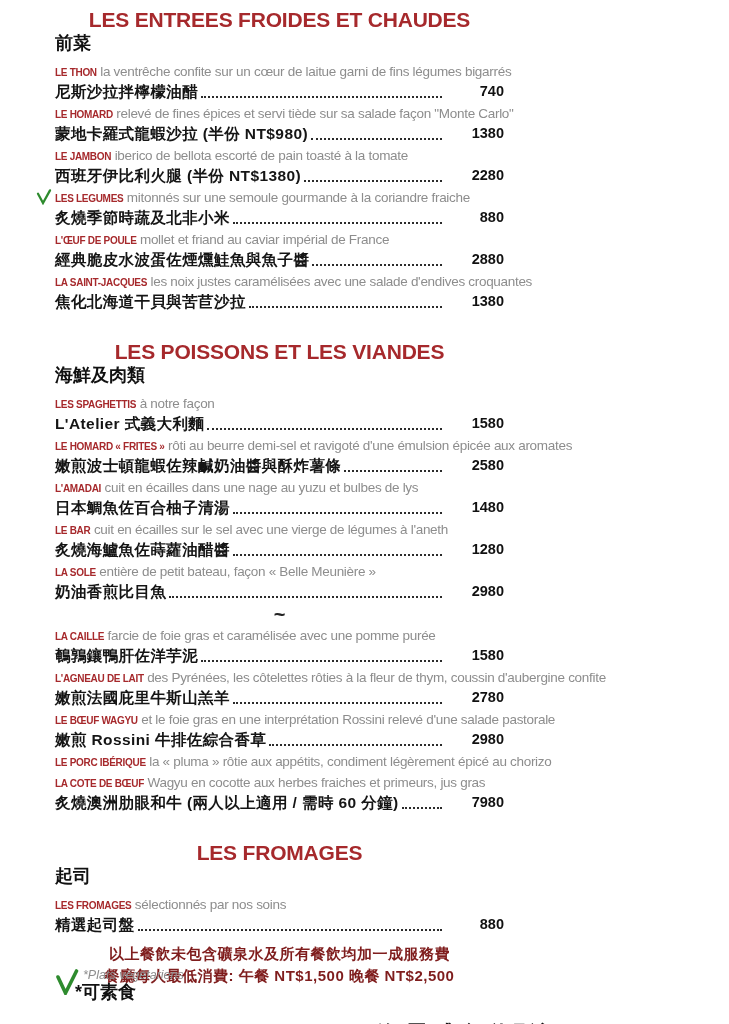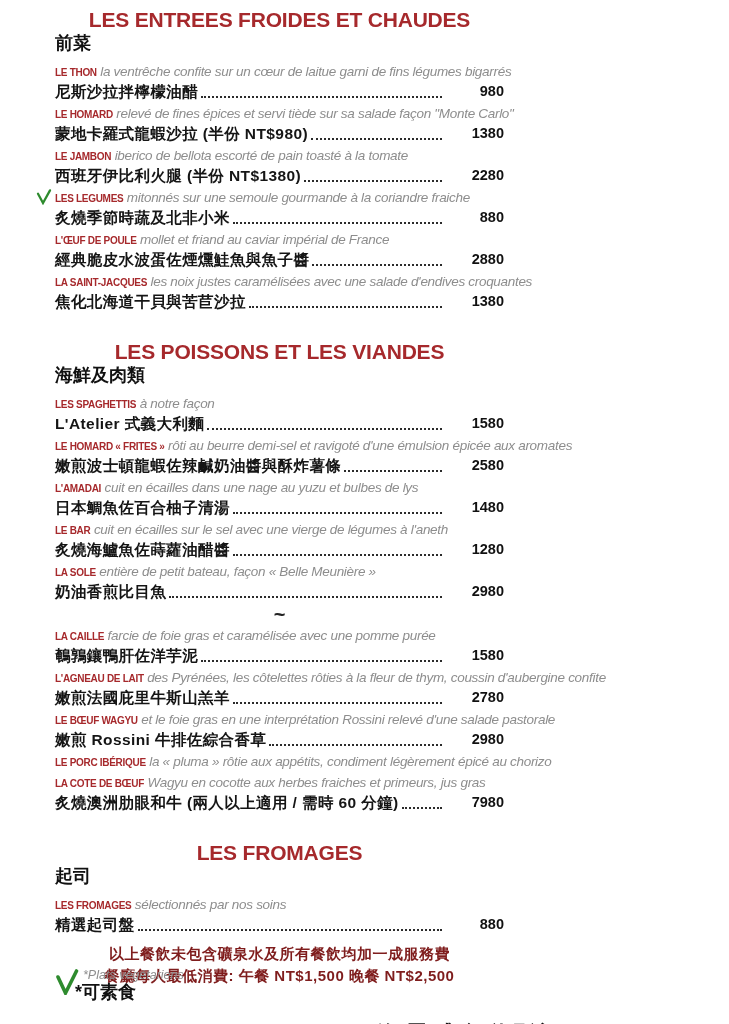--- a/index.html
+++ b/index.html
@@ -23,21 +23,21 @@
     line-height:22px;margin:1px 0 9px 0;
   }
   .section{margin-top:0;}
   .section + .section{margin-top:28px;}
   .item{margin-bottom:3px;}
   .fr-line{
     position:relative;font-size:13.5px;line-height:17px;
     white-space:nowrap;letter-spacing:-0.3px;
   }
   .fr-name{color:var(--red);font-weight:bold;font-size:10px;}
-  .fr-desc{color:var(--gray);font-style:italic;text-align:center;}
+  .fr-desc{color:var(--gray);text-align:center;}
   .cn-line{display:flex;line-height:21px;}
   .cn-name{
     font-size:15.5px;font-weight:bold;color:#151515;
     white-space:nowrap;letter-spacing:0.4px;
   }
   .dots{flex:1;border-bottom:2px dotted #2b2b2b;margin:0 20px 4px 3px;}
   .price{font-size:14.5px;font-weight:bold;min-width:42px;text-align:right;color:#111;}
   .veg-inline{position:absolute;left:-19px;top:0px;width:16px;height:16px;}
   .divider{
     text-align:center;font-size:20px;font-weight:bold;color:#222;
@@ -68,21 +68,21 @@
     <div class="sec-sub">前菜</div>
 
     <div class="item">
       <div class="fr-line">
         <span class="fr-name">LE THON</span>
         <span class="fr-desc">la ventrêche confite sur un cœur de laitue garni de fins légumes bigarrés</span>
       </div>
       <div class="cn-line">
         <span class="cn-name">尼斯沙拉拌檸檬油醋</span>
         <span class="dots"></span>
-        <span class="price">980</span>
+        <span class="price">740</span>
       </div>
     </div>
 
     <div class="item">
       <div class="fr-line">
         <span class="fr-name">LE HOMARD</span>
         <span class="fr-desc">relevé de fines épices et servi tiède sur sa salade façon "Monte Carlo"</span>
       </div>
       <div class="cn-line">
         <span class="cn-name">蒙地卡羅式龍蝦沙拉 (半份 NT$980)</span>

